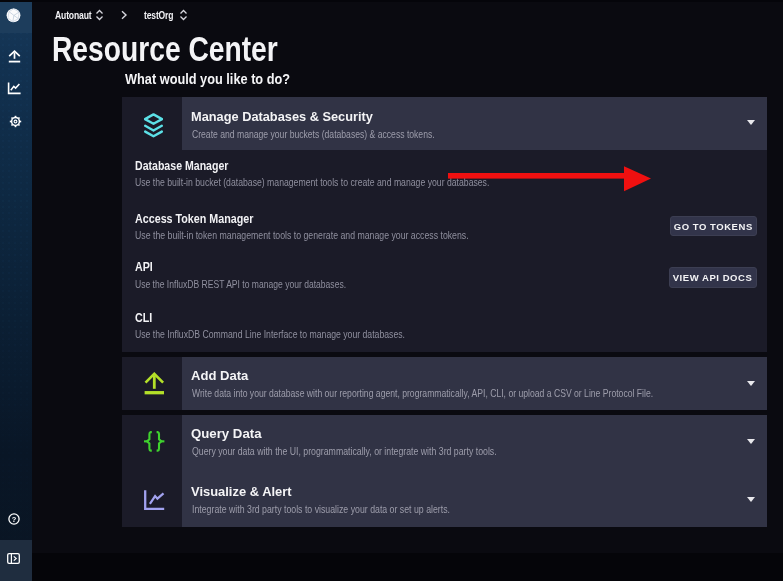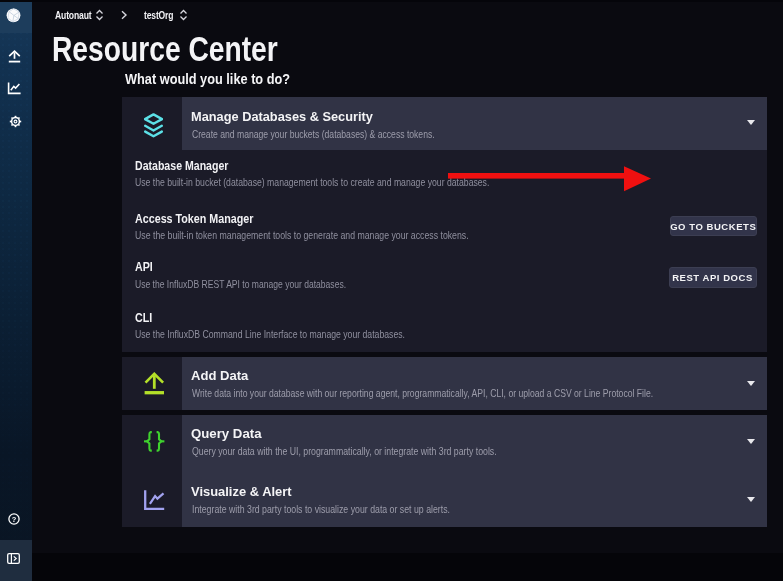--- a/index.html
+++ b/index.html
@@ -146,25 +146,25 @@
   <div class="csub" id="c1s" style="top:30.8px;">Create and manage your buckets (databases) &amp; access tokens.</div>
   <div class="caret" style="top:23px;"></div>
 </div>
 
 <div id="cardbody" class="abs">
   <div class="rtitle" id="r1t" style="top:9.5px;">Database Manager</div>
   <div class="rdesc" id="r1d" style="top:26.5px;">Use the built-in bucket (database) management tools to create and manage your databases.</div>
 
   <div class="rtitle" id="r2t" style="top:62px;">Access Token Manager</div>
   <div class="rdesc" id="r2d" style="top:79.5px;">Use the built-in token management tools to generate and manage your access tokens.</div>
-  <div class="btn" style="top:66.3px; width:86.5px;">GO TO BUCKETS</div>
+  <div class="btn" style="top:66.3px; width:86.5px;">GO TO TOKENS</div>
 
   <div class="rtitle" id="r3t" style="top:110.5px;">API</div>
   <div class="rdesc" id="r3d" style="top:128.5px;">Use the InfluxDB REST API to manage your databases.</div>
-  <div class="btn" style="top:117.5px; width:88px;">REST API DOCS</div>
+  <div class="btn" style="top:117.5px; width:88px;">VIEW API DOCS</div>
 
   <div class="rtitle" id="r4t" style="top:161.5px;">CLI</div>
   <div class="rdesc" id="r4d" style="top:178.5px;">Use the InfluxDB Command Line Interface to manage your databases.</div>
 </div>
 
 <svg class="abs" style="left:446px; top:164px;" width="208" height="30" viewBox="0 0 208 30">
   <rect x="2" y="9" width="177" height="5.6" fill="#f01010"></rect>
   <polygon points="178,2.3 205,14.5 178,27.3" fill="#f01010"></polygon>
 </svg>
 

